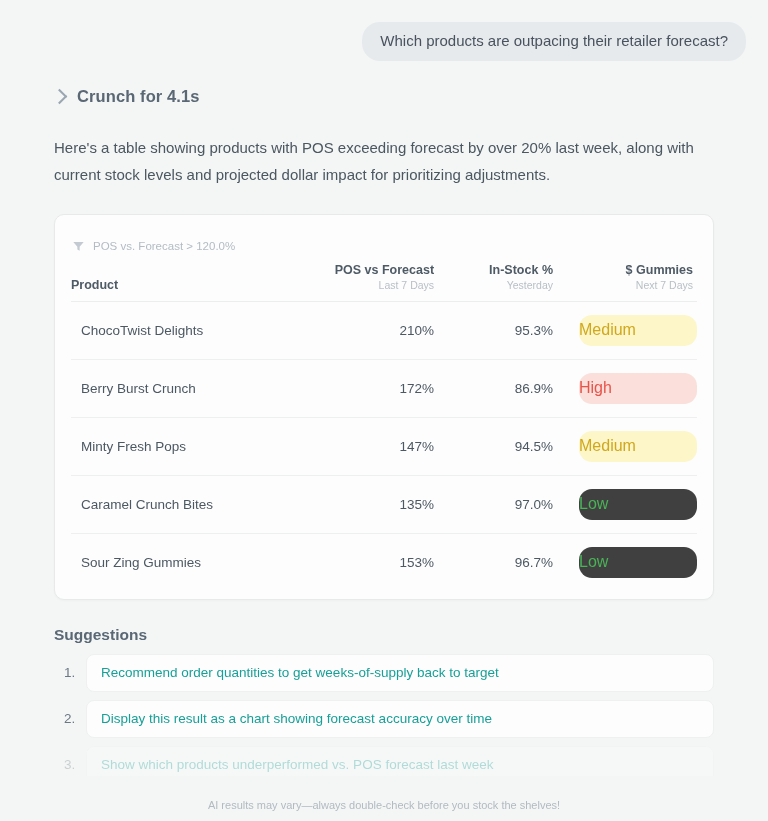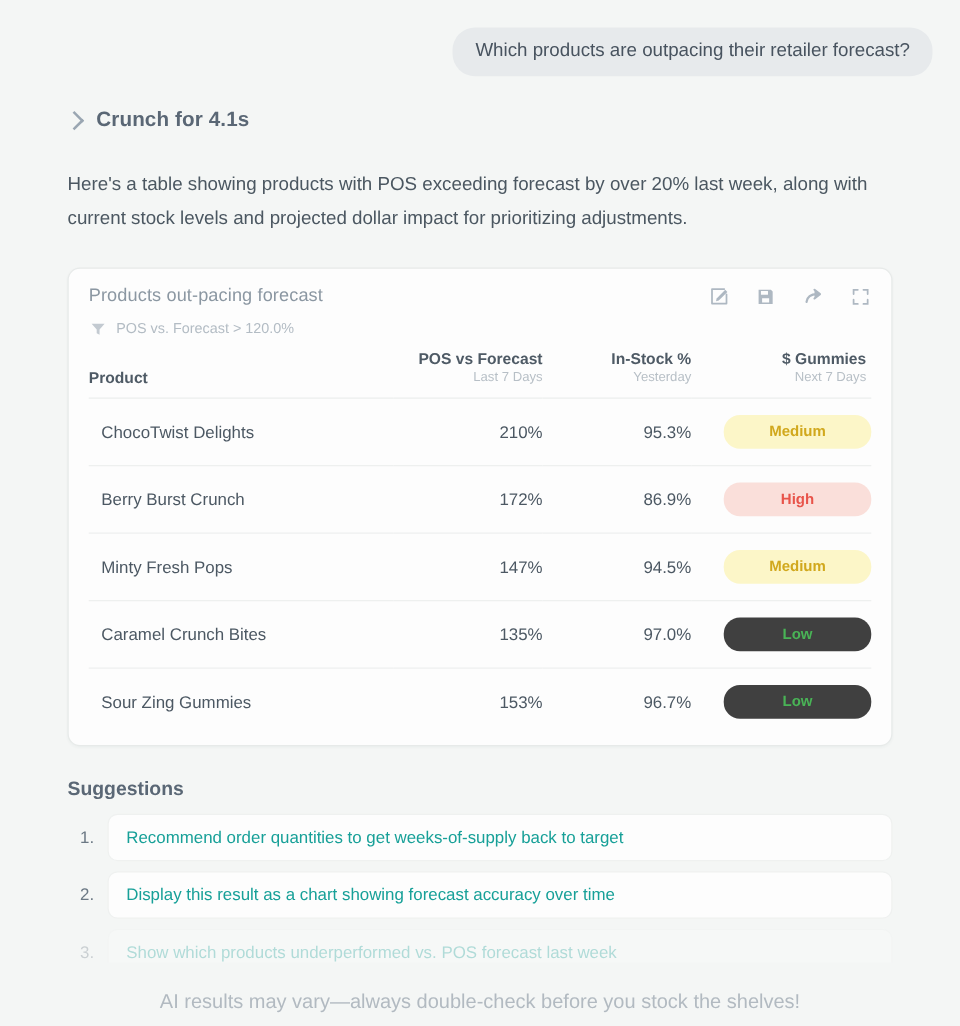--- a/index.html
+++ b/index.html
@@ -156,25 +156,25 @@
     color: #4c5863;
   }
   tbody tr:last-child td { border-bottom: none; }
   td.cell-product { text-align: left; padding-left: 10px; margin-top: 36px; }
   td.cell-num     { text-align: right; }
   td.cell-impact  { text-align: right; padding-left: 14px; }
 
   .badge {
     display: inline-block;
     width: 118px;
-    text-align: center;
+    text-align: left;
     padding: 6px 0 7px 0;
     border-radius: 13px;
-    font-size: 12px;
-    font-weight: bold;
+    font-size: 16px;
+    font-weight: normal;
   }
   .badge.medium { background: #fcf6c8; color: #d1a81d; }
   .badge.high   { background: #fadfda; color: #e8544a; }
   .badge.low    { background: #404040; color: #49b356; }
 
   
   .sugg-title {
     margin: 26px 0 10px 32px;
     font-size: 15.5px;
     font-weight: bold;
@@ -248,21 +248,21 @@
     flex: none;
     background: #0d9d92;
     border-radius: 7px;
     display: flex; align-items: center; justify-content: center;
     color: #ffffff;
     cursor: pointer;
     border: none;
   }
   .disclaimer {
     text-align: center;
-    font-size: 16px;
+    font-size: 11px;
     color: #b2bac1;
     padding-top: 11px;
   }
 </style>
 </head>
 <body>
 
 <div class="conversation">
 
   <div class="user-row">
@@ -271,48 +271,20 @@
 
   <div class="thought-row">
     <span class="chevron"></span>
     <span class="thought-label">Crunch for 4.1s</span>
   </div>
 
   <div class="assistant-text">Here's a table showing products with POS exceeding forecast by over 20% last week, along with current stock levels and projected dollar impact for prioritizing adjustments.</div>
 
   <div class="table-card">
 
-    <div class="card-head">
-      <div class="card-title">Products out-pacing forecast</div>
-
-      <div class="card-actions">
-        <div class="icon-btn">
-          <svg width="16" height="16" viewBox="0 0 16 16" fill="none" stroke="currentColor" stroke-width="1.4" stroke-linecap="round" stroke-linejoin="round">
-            <path d="M13.2 2.8l-6.9 6.9-.5 2.2 2.2-.5 6.9-6.9z" fill="currentColor" stroke="none"></path>
-            <path d="M12.4 2.2H2.6v11.6h11.6V6.4"></path>
-          </svg>
-        </div>
-        <div class="icon-btn">
-          <svg width="15" height="15" viewBox="0 0 16 16" fill="currentColor">
-            <path d="M2 2h10.5L14 3.5V14H2V2zm2 1v3.2h6V3H4zm1 6.2h6v3.6H5V9.2z" fill-rule="evenodd"></path>
-          </svg>
-        </div>
-        <div class="icon-btn">
-          <svg width="16" height="16" viewBox="0 0 16 16" fill="none" stroke="currentColor" stroke-width="1.7" stroke-linecap="round" stroke-linejoin="round">
-            <path d="M2.2 12.6c.6-4.2 3.6-6.3 8.4-6.3"></path>
-            <path d="M8.6 2.8L13 6.3l-4.4 3.5" fill="currentColor"></path>
-          </svg>
-        </div>
-        <div class="icon-btn">
-          <svg width="15" height="15" viewBox="0 0 16 16" fill="none" stroke="currentColor" stroke-width="1.5" stroke-linecap="round">
-            <path d="M2 5.6V2h3.6M14 5.6V2h-3.6M2 10.4V14h3.6M14 10.4V14h-3.6"></path>
-          </svg>
-        </div>
-      </div>
-    </div>
 
     <div class="filter-row">
       <span class="filter-icon">
         <svg width="13" height="13" viewBox="0 0 16 16" fill="currentColor">
           <path d="M1.6 2.4h12.8L9.4 8.2v5.1l-2.8-1.6V8.2z"></path>
         </svg>
       </span>
       <span class="filter-text">POS vs. Forecast &gt; 120.0%</span>
     </div>
 

